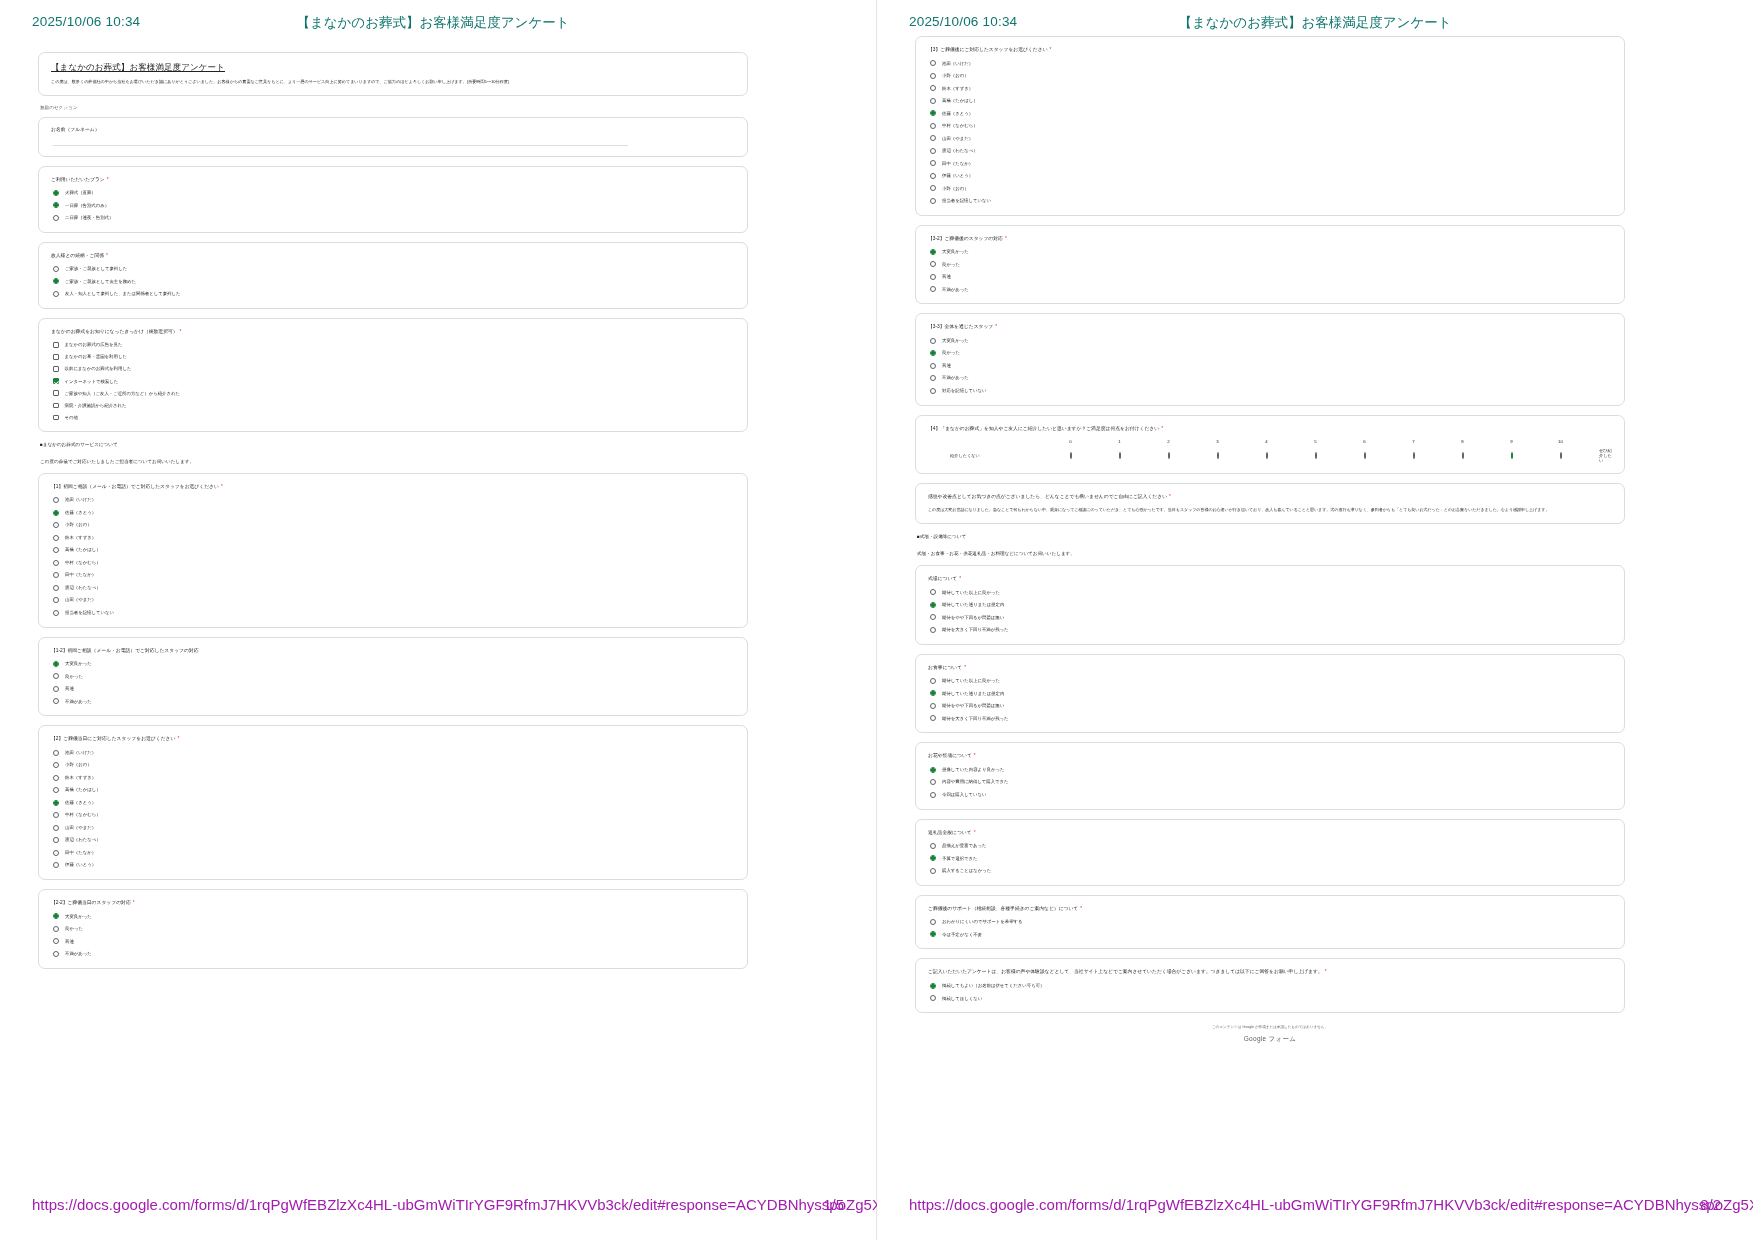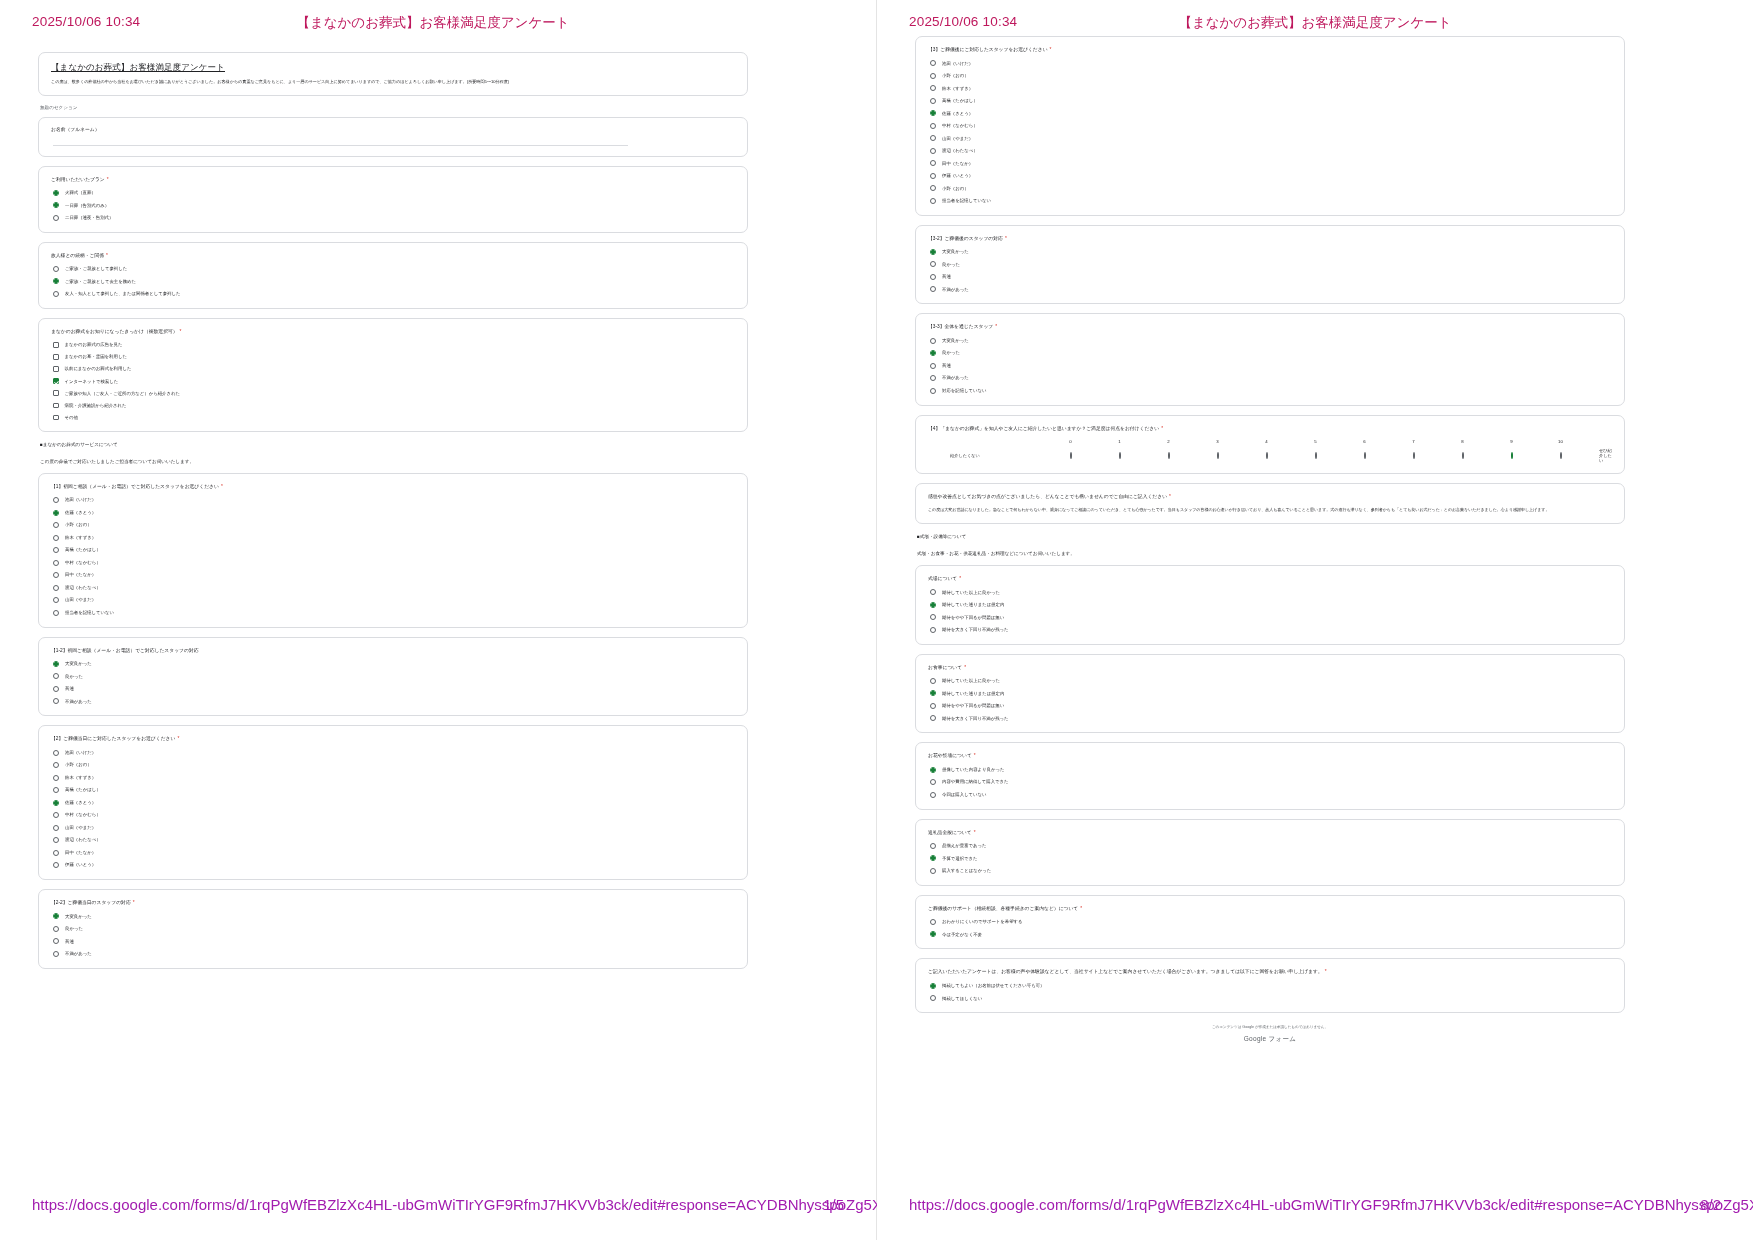--- a/index.html
+++ b/index.html
@@ -18,21 +18,21 @@
   #page-left{left:0;}
   #page-right{left:877px;}
   .page-divider{
     position:absolute;left:876px;top:0;width:1px;height:1240px;
     background:#e4e4e4;
   }
 
   
   .print-header{
     position:absolute;top:14px;left:0;right:0;height:20px;
-    font-size:13.5px;color:#be185d;
+    font-size:13.5px;color:#0f766e;
   }
   .print-header .ph-date{position:absolute;left:32px;top:0;letter-spacing:.2px;}
   .print-header .ph-title{
     position:absolute;left:0;right:0;top:0;text-align:center;
     font-size:13.5px;
   }
   #page-left .print-header .ph-title{padding-right:10px;}
   .print-footer{
     position:absolute;bottom:26px;left:0;right:0;height:18px;
     font-size:15px;color:#a21caf;

